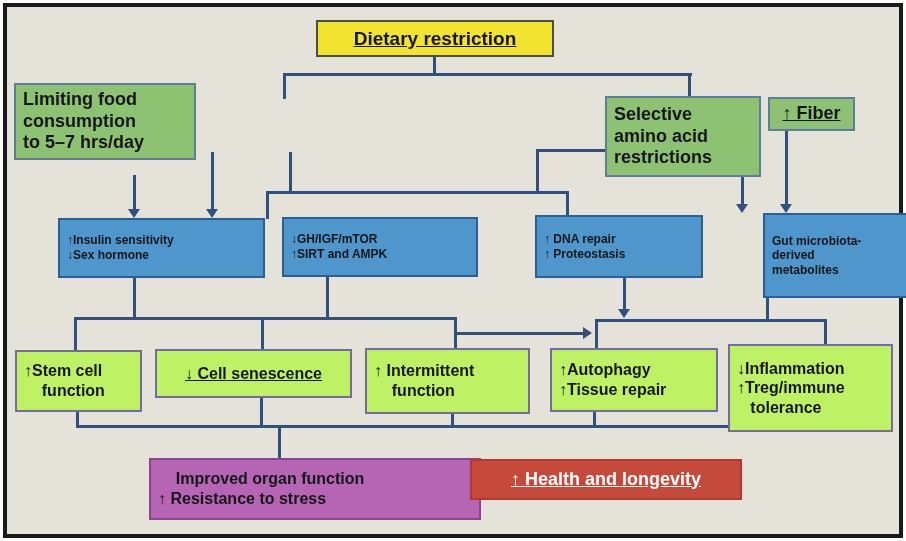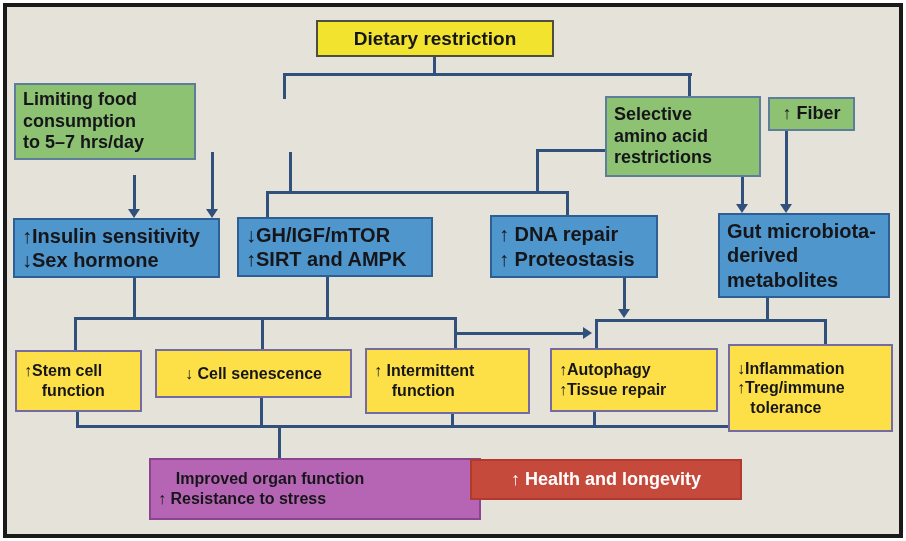--- a/index.html
+++ b/index.html
@@ -4,25 +4,25 @@
 <style>
   html,body{margin:0;padding:0;background:#ffffff;}
   body{width:906px;height:541px;position:relative;overflow:hidden;
        font-family:"Liberation Sans","DejaVu Sans",sans-serif;}
   .frame{position:absolute;left:3px;top:3px;width:892px;height:527px;
          border:4px solid #1a1a1a;background:#e4e2d9;}
   .diagram{position:absolute;left:0;top:0;width:906px;height:541px;}
   .node{position:absolute;box-sizing:border-box;display:flex;align-items:center;
         font-weight:bold;color:#16161a;white-space:pre;line-height:1.22;
         padding:2px 7px;}
-  .node.ctr{justify-content:center;}
+  .node.ctr{justify-content:center;text-decoration:underline;}
   .yellow{background:#f1e32e;border:2px solid #4d4d40;font-size:19px;}
   .green {background:#8dc272;border:2px solid #5d7d9a;font-size:18px;}
-  .blue  {background:#4e96cc;border:2px solid #2d5f94;font-size:20px;}
-  .purple{background:#fde047;border:2px solid #746ba2;font-size:16px;}
+  .blue  {background:#4e96cc;border:2px solid #2d5f94;font-size:12px;margin-left:45px;}
+  .purple{background:#bef264;border:2px solid #746ba2;font-size:16px;}
   .magenta{background:#b565b4;border:2px solid #8a4490;font-size:16px;}
   .red   {background:#c64a3b;border:2px solid #b03a2e;color:#ffffff;font-size:18px;}
   .line{position:absolute;background:#31507b;}
   .head-down{position:absolute;width:0;height:0;
              border-left:6px solid transparent;border-right:6px solid transparent;
              border-top:9px solid #31507b;}
   .head-right{position:absolute;width:0;height:0;
               border-top:6px solid transparent;border-bottom:6px solid transparent;
               border-left:9px solid #31507b;}
 </style>

